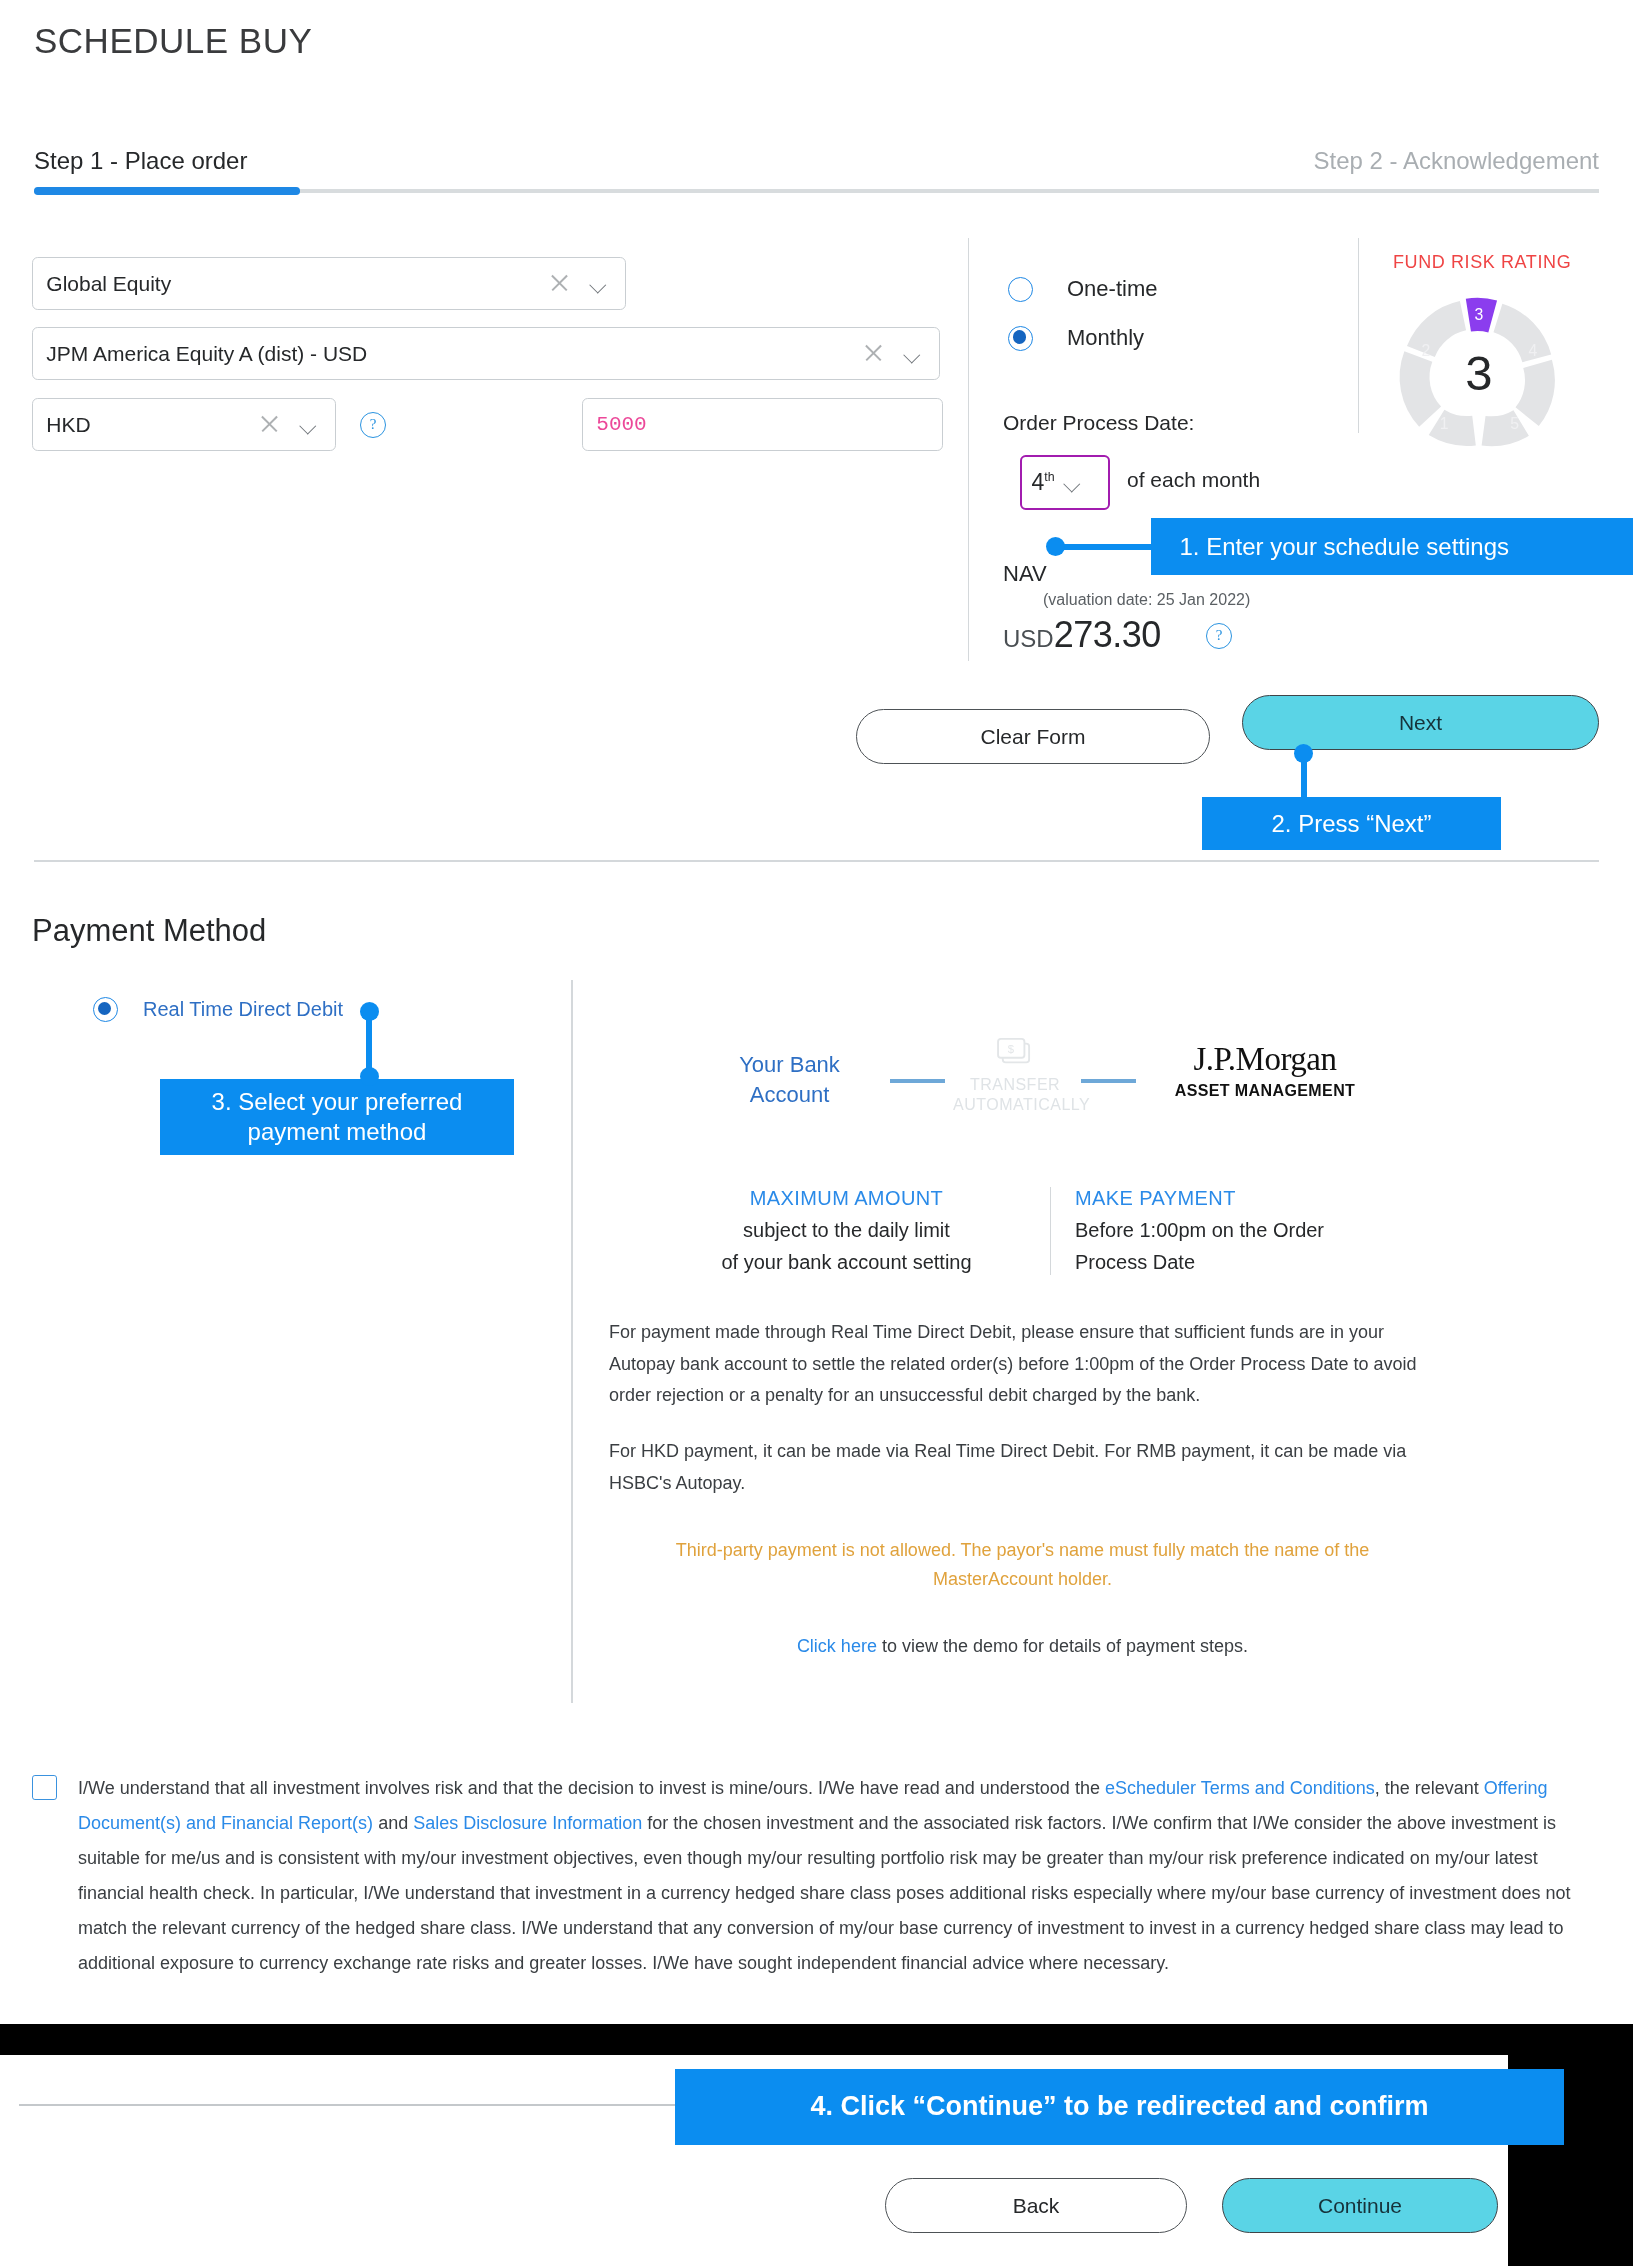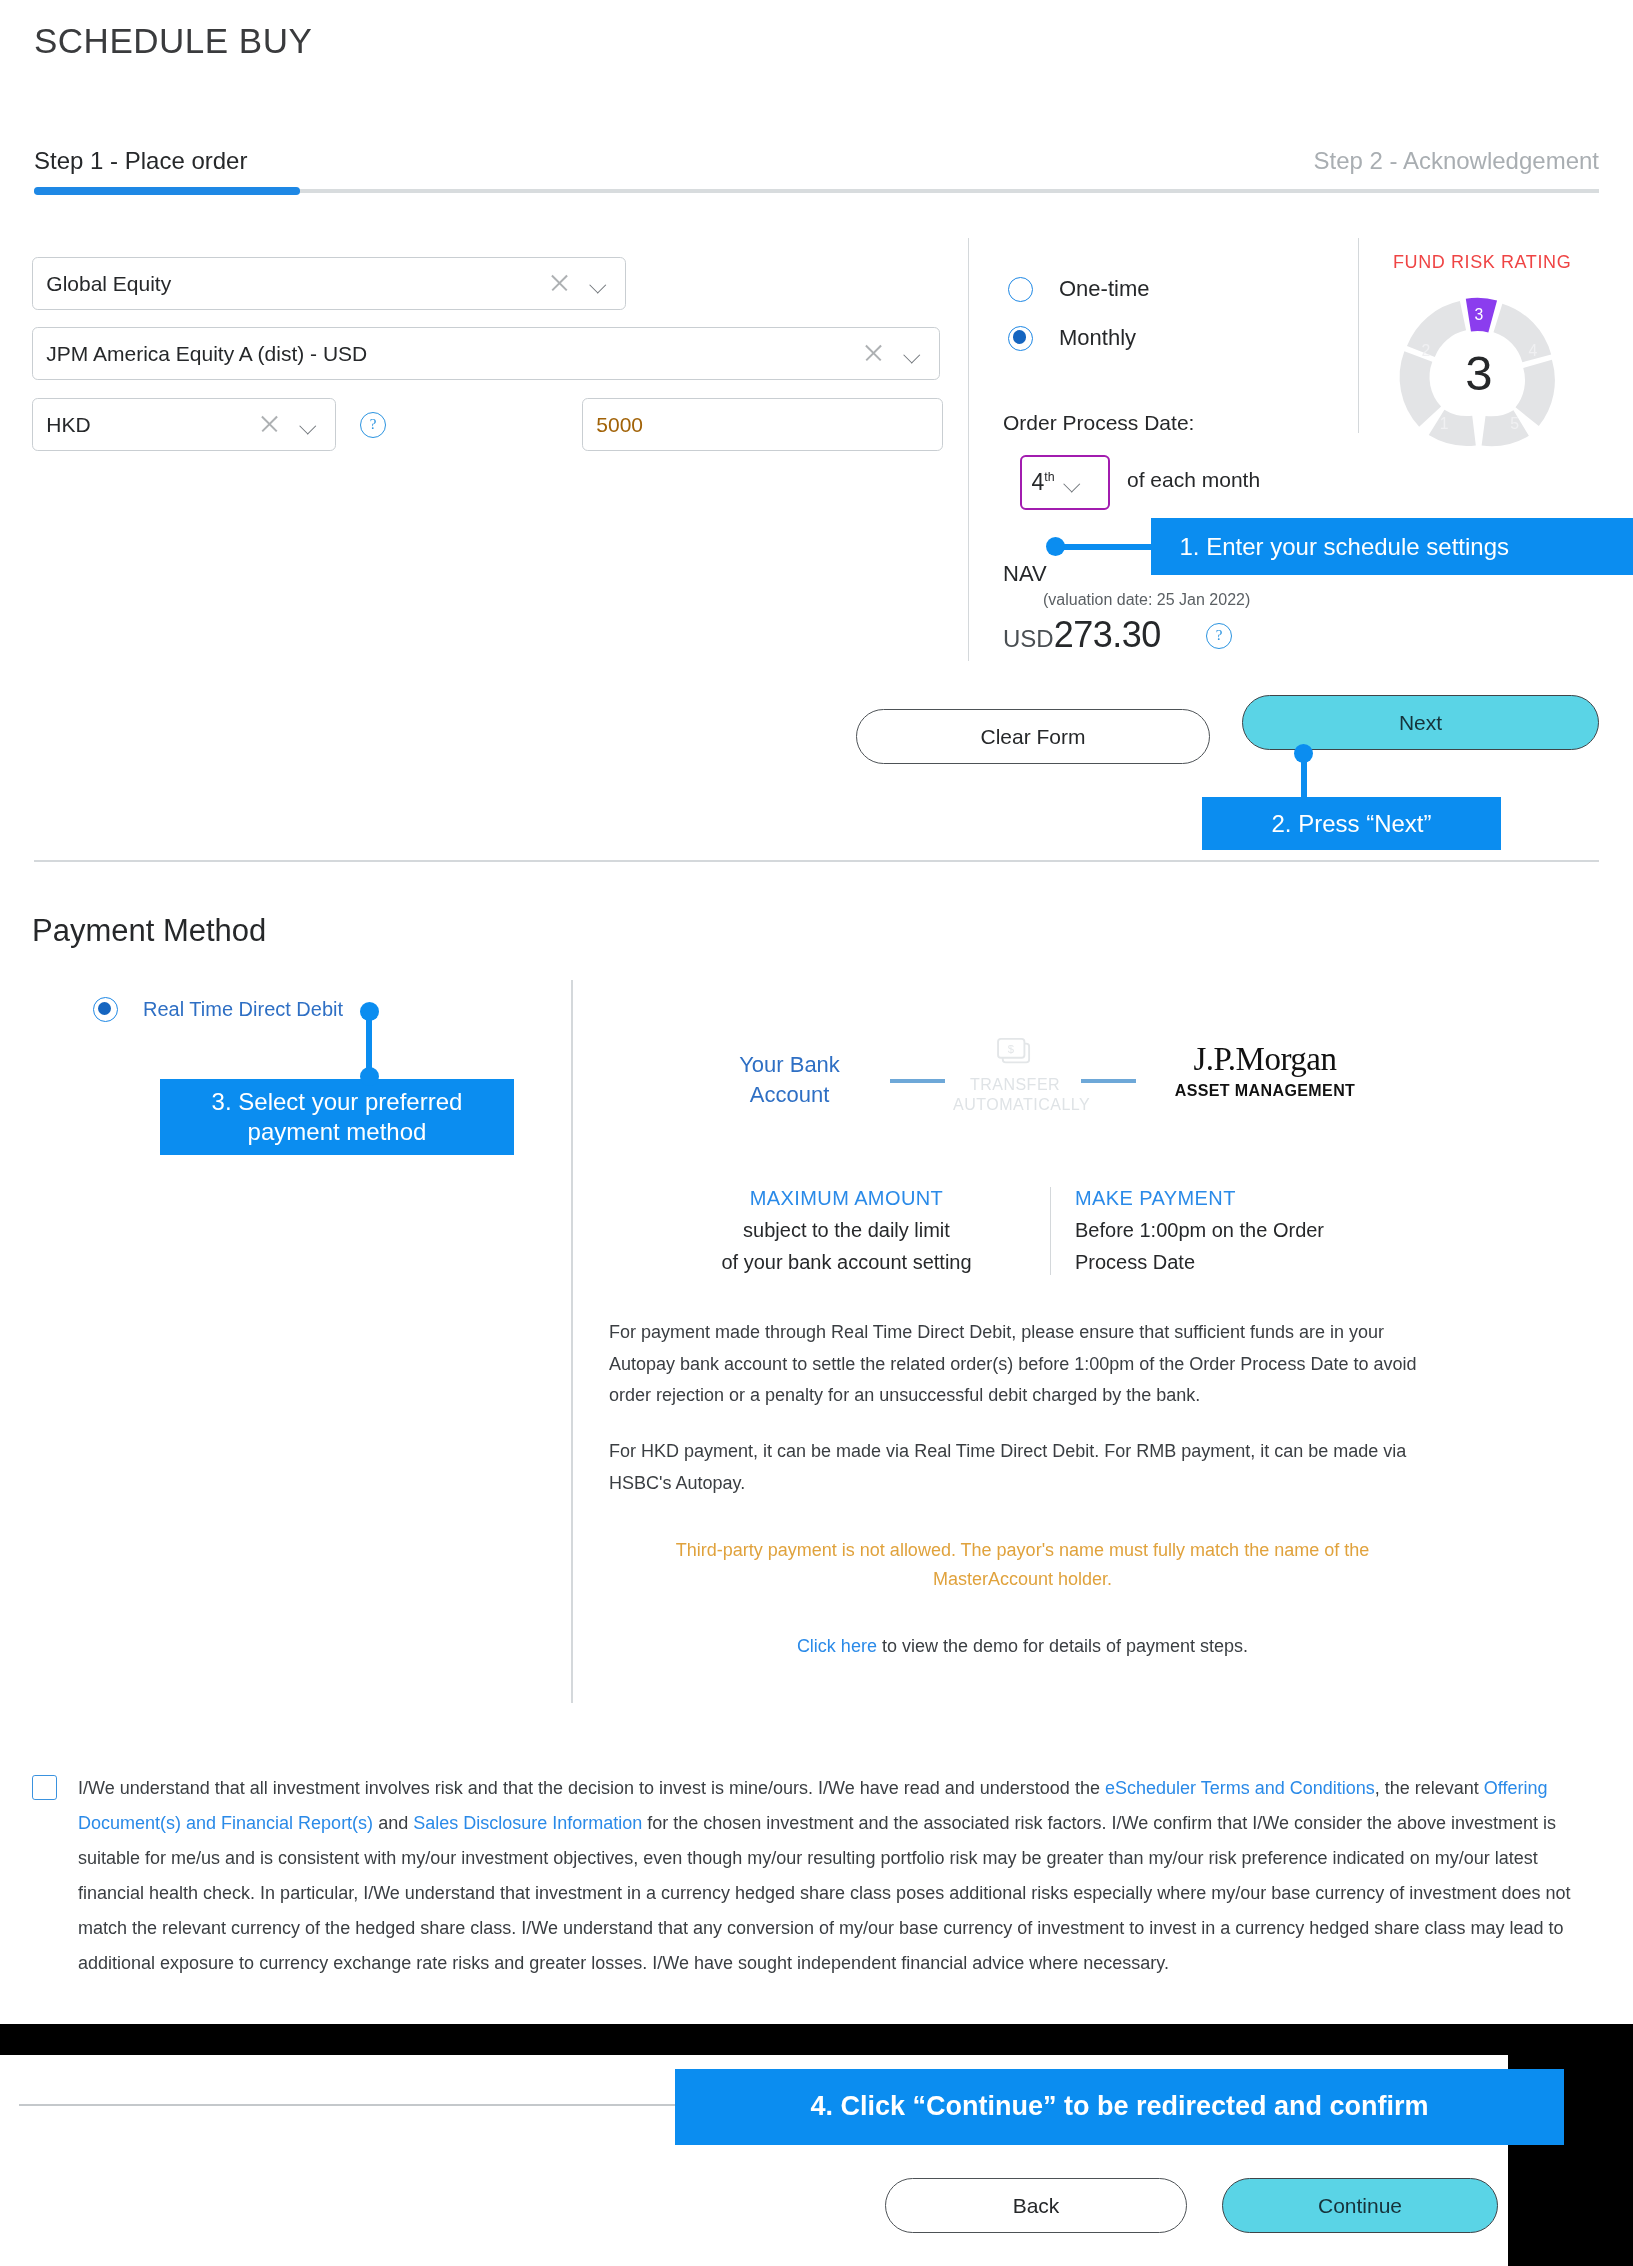--- a/index.html
+++ b/index.html
@@ -51,37 +51,37 @@
   }
   .ic-caret::after {
     content:""; position:absolute; left:5.7px; top:7.6px; width:10.5px; height:10.5px;
     border-right:1.5px solid #6b7075; border-bottom:1.5px solid #6b7075;
     transform:rotate(45deg);
   }
   .f-category { left:32px; top:257px; width:594px; }
   .f-fund     { left:32px; top:327px; width:908px; }
   .f-currency { left:32px; top:398px; width:304px; }
   .f-amount   { left:582px; top:398px; width:361px; }
-  .f-amount .val { color:#a16207; }
+  .f-amount .val { color:#ec4899;font-family:Liberation Mono, monospace; }
 
   .help-ic {
     position:absolute; width:26px; height:26px; border-radius:50%;
     border:1.6px solid #2a93e0; color:#2a93e0;
     font-size:15px; line-height:23px; text-align:center;
     font-family:"Liberation Serif", serif;
   }
   .help-cur { left:360px; top:412px; }
   .help-nav { left:1206px; top:623px; }
 
   
   .vdiv-mid { position:absolute; left:968px; top:238px; width:1px; height:423px; background:#d4d8db; }
   .vdiv-risk{ position:absolute; left:1358px; top:238px; width:1px; height:195px; background:#d4d8db; }
 
   
-  .radio-row { position:absolute; display:flex; align-items:center; gap:26px; }
+  .radio-row { position:absolute; display:flex; align-items:center; gap:34px; }
   .radio {
     width:25px; height:25px; border-radius:50%; border:1.9px solid #1e88e5;
     background:#fff; position:relative; flex:none;
   }
   .radio.on::after {
     content:""; position:absolute; left:3.8px; top:3.8px; width:13.3px; height:13.3px;
     border-radius:50%; background:#1565c0;
   }
   .radio-row .lbl { font-size:22px; color:#26282a; }
   .r-one { left:1008px; top:276px; }

